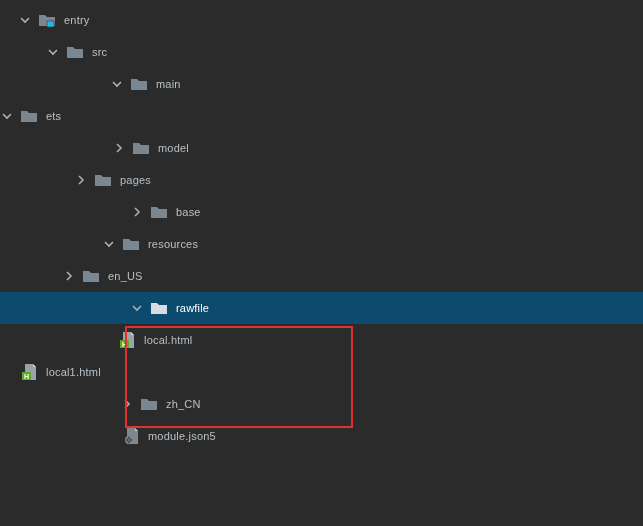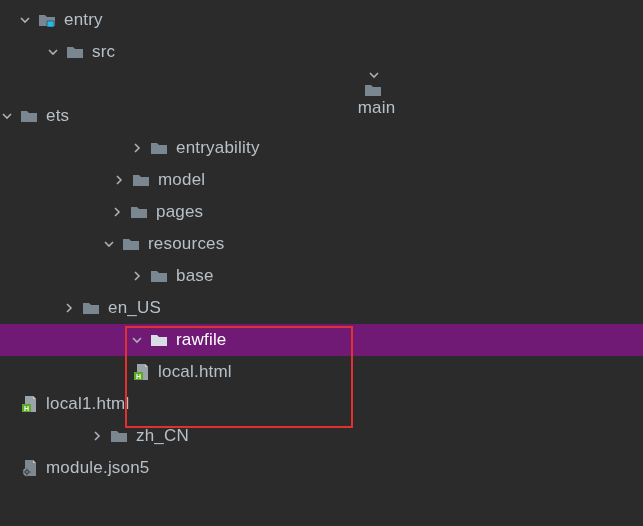--- a/index.html
+++ b/index.html
@@ -18,21 +18,21 @@
     user-select: none;
   }
   .row {
     display: flex;
     align-items: center;
     height: 32px;
     white-space: nowrap;
     position: relative;
   }
   .row.selected {
-    background: #701a75;
+    background: #0c4a6e;
     color: #ffffff;
     text-align: right;
   }
   .arrow {
     width: 14px;
     height: 14px;
     display: inline-flex;
     align-items: center;
     justify-content: center;
     margin-right: 6px;
@@ -47,21 +47,21 @@
   .icon {
     width: 18px;
     height: 16px;
     margin-right: 8px;
     display: inline-flex;
     align-items: center;
     justify-content: center;
     flex-shrink: 0;
   }
   .label {
-    font-size: 17px;
+    font-size: 11px;
     letter-spacing: 0.2px;
   }
   .row.selected .label { color: #ffffff; }
   .highlight-box {
     position: absolute;
     border: 2px solid #e03030;
     pointer-events: none;
   }
 </style>
 </head>
@@ -89,21 +89,21 @@
         </svg>
       </span>
       <span class="icon">
         <svg width="18" height="16" viewBox="0 0 18 16">
       <path d="M1 3 L7 3 L9 5 L17 5 L17 14 L1 14 Z" fill="#7a8690"></path>
 
     </svg>
       </span>
       <span class="label">src</span>
     </div>
-    <div class="row" style="padding-left: 110px; flex-direction: column;">
+    <div class="row" style="padding-left: 110px;">
       <span class="arrow ">
         <svg width="12" height="12" viewBox="0 0 12 12">
           <path d="M2 4 L6 8 L10 4" fill="none" stroke="#a9b0b7" stroke-width="1.6"></path>
         </svg>
       </span>
       <span class="icon">
         <svg width="18" height="16" viewBox="0 0 18 16">
       <path d="M1 3 L7 3 L9 5 L17 5 L17 14 L1 14 Z" fill="#7a8690"></path>
 
     </svg>
@@ -117,90 +117,76 @@
         </svg>
       </span>
       <span class="icon">
         <svg width="18" height="16" viewBox="0 0 18 16">
       <path d="M1 3 L7 3 L9 5 L17 5 L17 14 L1 14 Z" fill="#7a8690"></path>
 
     </svg>
       </span>
       <span class="label">ets</span>
     </div>
+    <div class="row" style="padding-left: 112px;">
+      <span class="arrow ">
+        <svg width="12" height="12" viewBox="0 0 12 12">
+          <path d="M4 2 L8 6 L4 10" fill="none" stroke="#a9b0b7" stroke-width="1.6"></path>
+        </svg>
+      </span>
+      <span class="icon">
+        <svg width="18" height="16" viewBox="0 0 18 16">
+      <path d="M1 3 L7 3 L9 5 L17 5 L17 14 L1 14 Z" fill="#7a8690"></path>
+
+    </svg>
+      </span>
+      <span class="label">model</span>
+    </div>
+    <div class="row" style="padding-left: 74px;">
+      <span class="arrow ">
+        <svg width="12" height="12" viewBox="0 0 12 12">
+          <path d="M4 2 L8 6 L4 10" fill="none" stroke="#a9b0b7" stroke-width="1.6"></path>
+        </svg>
+      </span>
+      <span class="icon">
+        <svg width="18" height="16" viewBox="0 0 18 16">
+      <path d="M1 3 L7 3 L9 5 L17 5 L17 14 L1 14 Z" fill="#7a8690"></path>
+
+    </svg>
+      </span>
+      <span class="label">pages</span>
+    </div>
     <div class="row" style="padding-left: 130px;">
       <span class="arrow ">
         <svg width="12" height="12" viewBox="0 0 12 12">
           <path d="M4 2 L8 6 L4 10" fill="none" stroke="#a9b0b7" stroke-width="1.6"></path>
         </svg>
       </span>
       <span class="icon">
         <svg width="18" height="16" viewBox="0 0 18 16">
       <path d="M1 3 L7 3 L9 5 L17 5 L17 14 L1 14 Z" fill="#7a8690"></path>
 
     </svg>
       </span>
-      <span class="label">entryability</span>
-    </div>
-    <div class="row" style="padding-left: 112px;">
-      <span class="arrow ">
-        <svg width="12" height="12" viewBox="0 0 12 12">
-          <path d="M4 2 L8 6 L4 10" fill="none" stroke="#a9b0b7" stroke-width="1.6"></path>
-        </svg>
-      </span>
-      <span class="icon">
-        <svg width="18" height="16" viewBox="0 0 18 16">
-      <path d="M1 3 L7 3 L9 5 L17 5 L17 14 L1 14 Z" fill="#7a8690"></path>
-
-    </svg>
-      </span>
-      <span class="label">model</span>
-    </div>
-    <div class="row" style="padding-left: 110px;">
-      <span class="arrow ">
-        <svg width="12" height="12" viewBox="0 0 12 12">
-          <path d="M4 2 L8 6 L4 10" fill="none" stroke="#a9b0b7" stroke-width="1.6"></path>
-        </svg>
-      </span>
-      <span class="icon">
-        <svg width="18" height="16" viewBox="0 0 18 16">
-      <path d="M1 3 L7 3 L9 5 L17 5 L17 14 L1 14 Z" fill="#7a8690"></path>
-
-    </svg>
-      </span>
-      <span class="label">pages</span>
+      <span class="label">base</span>
     </div>
     <div class="row" style="padding-left: 102px;">
       <span class="arrow ">
         <svg width="12" height="12" viewBox="0 0 12 12">
           <path d="M2 4 L6 8 L10 4" fill="none" stroke="#a9b0b7" stroke-width="1.6"></path>
         </svg>
       </span>
       <span class="icon">
         <svg width="18" height="16" viewBox="0 0 18 16">
       <path d="M1 3 L7 3 L9 5 L17 5 L17 14 L1 14 Z" fill="#7a8690"></path>
 
     </svg>
       </span>
       <span class="label">resources</span>
     </div>
-    <div class="row" style="padding-left: 130px;">
-      <span class="arrow ">
-        <svg width="12" height="12" viewBox="0 0 12 12">
-          <path d="M4 2 L8 6 L4 10" fill="none" stroke="#a9b0b7" stroke-width="1.6"></path>
-        </svg>
-      </span>
-      <span class="icon">
-        <svg width="18" height="16" viewBox="0 0 18 16">
-      <path d="M1 3 L7 3 L9 5 L17 5 L17 14 L1 14 Z" fill="#7a8690"></path>
-
-    </svg>
-      </span>
-      <span class="label">base</span>
-    </div>
     <div class="row" style="padding-left: 62px;">
       <span class="arrow ">
         <svg width="12" height="12" viewBox="0 0 12 12">
           <path d="M4 2 L8 6 L4 10" fill="none" stroke="#a9b0b7" stroke-width="1.6"></path>
         </svg>
       </span>
       <span class="icon">
         <svg width="18" height="16" viewBox="0 0 18 16">
       <path d="M1 3 L7 3 L9 5 L17 5 L17 14 L1 14 Z" fill="#7a8690"></path>
 
@@ -215,21 +201,21 @@
         </svg>
       </span>
       <span class="icon">
         <svg width="18" height="16" viewBox="0 0 18 16">
       <path d="M1 3 L7 3 L9 5 L17 5 L17 14 L1 14 Z" fill="#d7dde2"></path>
 
     </svg>
       </span>
       <span class="label">rawfile</span>
     </div>
-    <div class="row" style="padding-left: 112px;">
+    <div class="row" style="padding-left: 86px; margin-left: 12px;">
       <span class="arrow none"></span>
       <span class="icon">
         <svg width="18" height="18" viewBox="0 0 18 18">
       <path d="M5 1 L13 1 L16 4 L16 17 L5 17 Z" fill="#9aa3aa"></path>
       <path d="M13 1 L13 4 L16 4 Z" fill="#c7cdd2"></path>
       <rect x="2" y="9" width="9" height="8" fill="#5fa823"></rect>
       <text x="6.5" y="15.5" font-size="7" font-family="Arial" font-weight="bold" fill="#ffffff" text-anchor="middle">H</text>
     </svg>
       </span>
       <span class="label">local.html</span>
@@ -239,35 +225,35 @@
       <span class="icon">
         <svg width="18" height="18" viewBox="0 0 18 18">
       <path d="M5 1 L13 1 L16 4 L16 17 L5 17 Z" fill="#9aa3aa"></path>
       <path d="M13 1 L13 4 L16 4 Z" fill="#c7cdd2"></path>
       <rect x="2" y="9" width="9" height="8" fill="#5fa823"></rect>
       <text x="6.5" y="15.5" font-size="7" font-family="Arial" font-weight="bold" fill="#ffffff" text-anchor="middle">H</text>
     </svg>
       </span>
       <span class="label">local1.html</span>
     </div>
-    <div class="row" style="padding-left: 90px;">
+    <div class="row" style="padding-left: 120px;">
       <span class="arrow ">
         <svg width="12" height="12" viewBox="0 0 12 12">
           <path d="M4 2 L8 6 L4 10" fill="none" stroke="#a9b0b7" stroke-width="1.6"></path>
         </svg>
       </span>
       <span class="icon">
         <svg width="18" height="16" viewBox="0 0 18 16">
       <path d="M1 3 L7 3 L9 5 L17 5 L17 14 L1 14 Z" fill="#7a8690"></path>
 
     </svg>
       </span>
       <span class="label">zh_CN</span>
     </div>
-    <div class="row" style="">
+    <div class="row" style="padding-left: 102px;">
       <span class="arrow none"></span>
       <span class="icon">
         <svg width="18" height="18" viewBox="0 0 18 18">
       <path d="M5 1 L13 1 L16 4 L16 17 L5 17 Z" fill="#7f878f"></path>
       <path d="M13 1 L13 4 L16 4 Z" fill="#bfc5ca"></path>
       <circle cx="7" cy="13" r="4.2" fill="#7f878f"></circle>
       <g transform="translate(7,13)">
         <circle r="2.2" fill="#3f4750"></circle>
         <circle r="0.9" fill="#7f878f"></circle>
         <rect x="-0.6" y="-3.6" width="1.2" height="1.4" fill="#3f4750"></rect>

